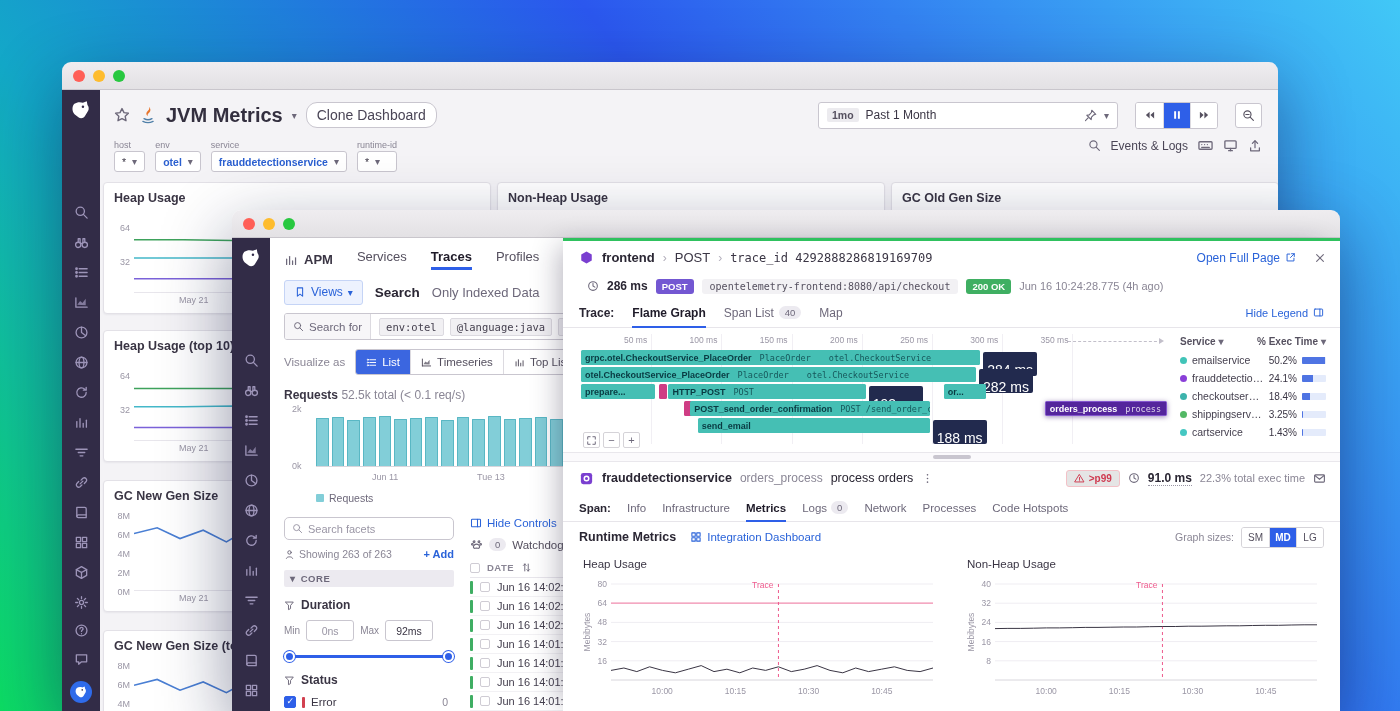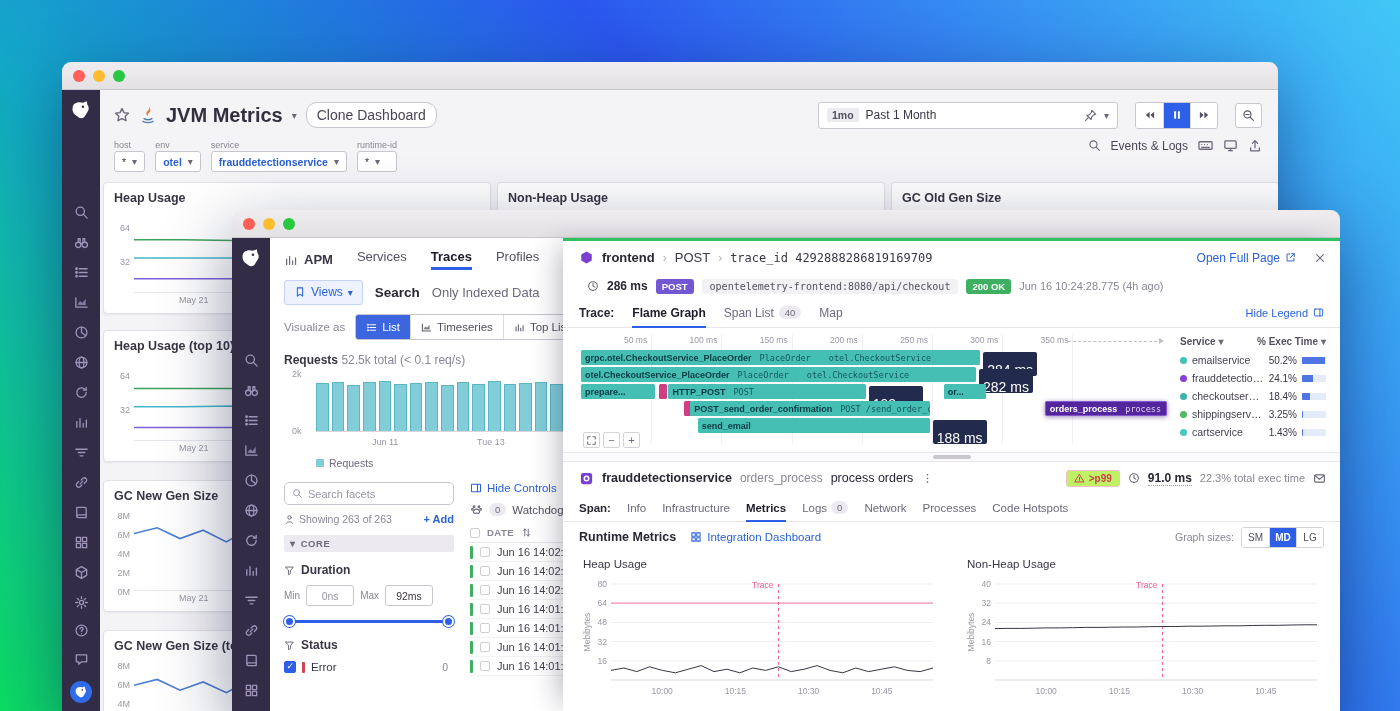--- a/index.html
+++ b/index.html
@@ -154,21 +154,21 @@
   .lname{font-size:10.5px;color:#45404f;flex:1;overflow:hidden;text-overflow:ellipsis;white-space:nowrap}
   .lpct{font-size:10px;color:#3a3544}
   .ltrack{width:24px;height:7px;background:#e4ebfb;border-radius:1px;overflow:hidden;flex:none}
   .lfill{height:100%;background:#4f74e3}
   .divider{height:10px;background:#fbfafc;border-top:1px solid #e9e7ec;border-bottom:1px solid #e9e7ec;display:flex;align-items:center;justify-content:center}
   .handle{width:38px;height:4px;border-radius:2px;background:#c9c6cf}
   .spanhdr{display:flex;align-items:center;gap:8px;height:32px;padding:0 14px 0 16px}
   .shsvc{font-size:12.5px;font-weight:700;color:#2a2633}
   .shop{font-size:12px;color:#8a8695}
   .shres{font-size:12.5px;font-weight:400;color:#2a2633}
-  .p99{display:flex;align-items:center;gap:4px;background:#bef264;border:1px solid #f3c1c7;color:#cf3a50;font-size:10px;font-weight:700;border-radius:3px;padding:2px 7px}
+  .p99{display:flex;align-items:center;gap:4px;background:#e5e5e5;border:1px solid #f3c1c7;color:#cf3a50;font-size:10px;font-weight:700;border-radius:3px;padding:2px 7px}
   .shdur{font-size:12px;font-weight:700;color:#2a2633;border-bottom:1px dotted #9a96a5}
   .shpct{font-size:11px;color:#8a8695}
   .stabs{display:flex;align-items:center;gap:16px;height:28px;padding:0 16px;border-bottom:1px solid #e7e5ea}
   .stl{font-size:11.5px;font-weight:700;color:#2a2633}
   .stab{display:flex;align-items:center;gap:4px;font-size:11.5px;color:#6d687a;height:28px;cursor:pointer}
   .stab.act{color:#1f1b29;font-weight:700;box-shadow:inset 0 -2px 0 #2e5fe8}
   .rtrow{display:flex;align-items:center;gap:14px;height:30px;padding:0 16px}
   .rtitle{font-size:12.5px;font-weight:700;color:#2a2633}
   .gsizes{display:flex;align-items:center;gap:7px;margin-left:auto;font-size:10.5px;color:#8a8695}
   .gseg{display:flex;border:1px solid #d5d3d8;border-radius:3px;overflow:hidden}
@@ -648,20 +648,36 @@
           <span>Views</span>
           <span class="caret" style="color:#2a63d9">▾</span>
         </span>
         <span class="stitle">Search</span>
         <span class="ssub">Only Indexed Data</span>
         <div class="sp"></div>
         <span class="savebtn" style="margin-right:8px">
           <span style="color:#2a63d9;font-weight:700">+</span>
           <span>Save</span>
         </span>
+      </div>
+      <div class="searchrow">
+        <span class="sfor">
+          <span class="ic i11 c-gray">
+              <svg viewBox="0 0 16 16">
+                <circle cx="6.7" cy="6.7" r="4.4"></circle>
+                <line x1="10" y1="10" x2="14" y2="14"></line>
+              </svg>
+            </span>
+          <span>Search for</span>
+        </span>
+        <div class="tokens" id="tokens">
+            <span class="tok">env:otel</span>
+            <span class="tok">@language:java</span>
+            <span class="tok">serv</span>
+          </div>
       </div>
       <div class="vizrow">
         <span class="vlabel">Visualize as</span>
         <div class="seg" id="vizseg">
             <span class="sgi act"><span class="ic i11">
                 <svg viewBox="0 0 16 16">
                   <line x1="5.5" y1="4" x2="14" y2="4"></line>
                   <line x1="5.5" y1="8" x2="14" y2="8"></line>
                   <line x1="5.5" y1="12" x2="14" y2="12"></line>
                   <circle cx="2.7" cy="4" r=".8"></circle>

